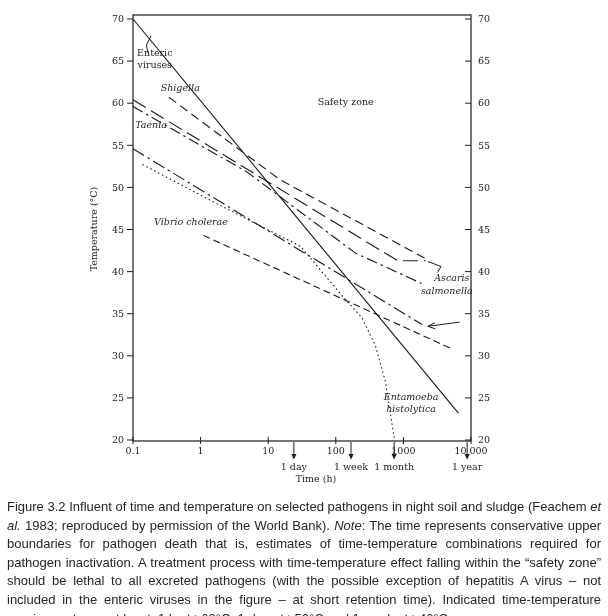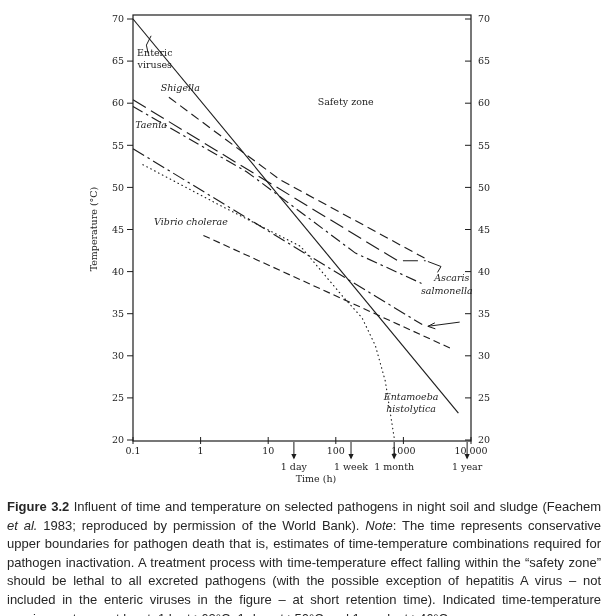--- a/index.html
+++ b/index.html
@@ -6,21 +6,21 @@
   body{width:608px;height:616px;overflow:hidden;
        font-family:"Liberation Sans",sans-serif;color:#1d1d1d;}
   #figure-wrap{position:relative;width:608px;height:492px;background:#fff;}
   svg text{font-family:"DejaVu Serif",serif;fill:#1d1d1d;}
   .tick-label{font-size:9.5px;}
   .species{font-size:9.5px;font-style:italic;}
   .plain-label{font-size:9.5px;}
   .axis-title{font-size:9.5px;}
   #caption{width:594px;margin:6px 7px 0 7px;
            font-size:13px;line-height:18.6px;text-align:justify;color:#262626;}
-  #caption .b{font-weight:bold;}
+  #caption .b{font-weight:normal;}
   #caption .i{font-style:italic;}
 </style>
 </head>
 <body>
 
 <div id="figure-wrap">
   <svg id="chart" width="608" height="492" viewBox="0 0 608 492">
       <rect x="133" y="15" width="338" height="426" fill="none" stroke="#1d1d1d" stroke-width="1.2"></rect>
       <line x1="127" y1="440" x2="133" y2="440" stroke="#1d1d1d" stroke-width="1"></line>
       <line x1="465" y1="440" x2="471" y2="440" stroke="#1d1d1d" stroke-width="1"></line>

